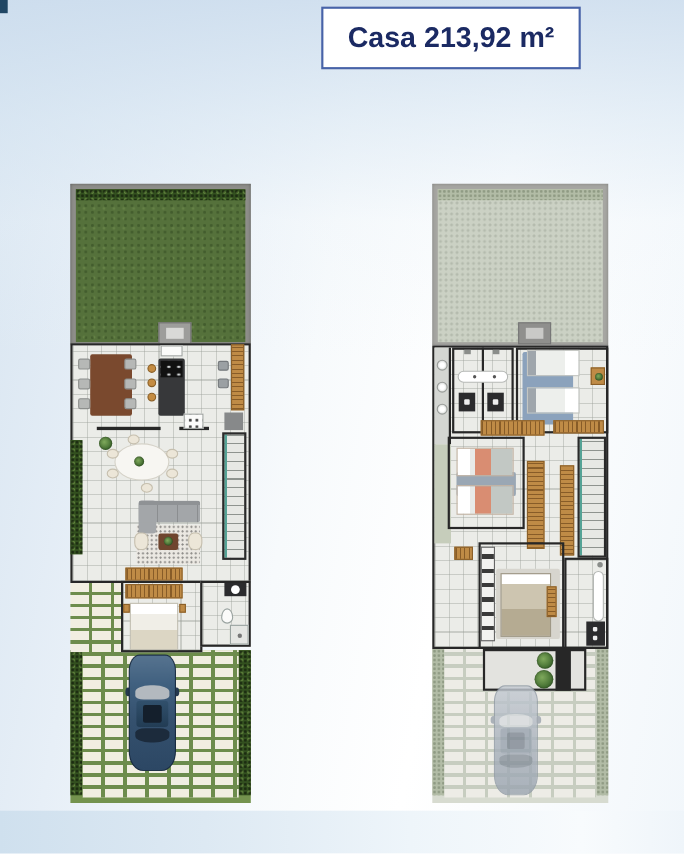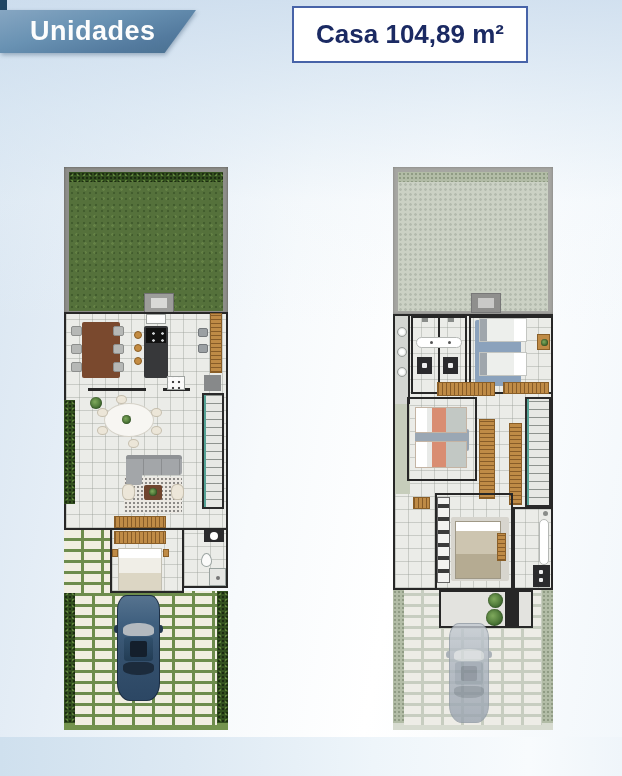--- a/index.html
+++ b/index.html
@@ -80,27 +80,22 @@
   .ghost .car-sunroof { background:#7e8894; } .ghost .car-rear { background:#87919c; }
   .ghost .car-mirror { background:#9aa3ad; } .ghost { opacity:.8; }
   .round-light { background:radial-gradient(circle,#ffffff 35%,#e8eae8 60%,#b8bbb8 100%); border:1px solid #9a9d9a; border-radius:50%; box-sizing:border-box; }
 </style>
 </head>
 <body>
 
 <div class="page">
 
   <div class="a ribbon-corner"></div>
-  <div class="a ribbon-wrap">
-    <div class="ribbon">
-      <span class="ribbon-text">Unidades</span>
-    </div>
-  </div>
   <div class="a casa-box">
-    <span>Casa 104,89 m²</span>
+    <span>Casa 213,92 m²</span>
   </div>
 
   <div class="plan" style="left:64px;top:167px;width:164px;height:563px;">
 
     <div class="a" style="left:0;top:0;width:164px;height:147px;background:#8e8e8a;box-shadow:inset 0 0 3px rgba(0,0,0,.4);"></div>
     <div class="a grass-rich" style="left:5px;top:5px;width:154px;height:139px;"></div>
     <div class="a hedge" style="left:5px;top:5px;width:154px;height:10px;"></div>
     <div class="a" style="left:80px;top:126px;width:30px;height:20px;background:#9d9d9b;border:1px solid #707070;box-sizing:border-box;">
       <div class="a" style="left:6px;top:4px;width:16px;height:10px;background:#d9d9d7;"></div>
     </div>

